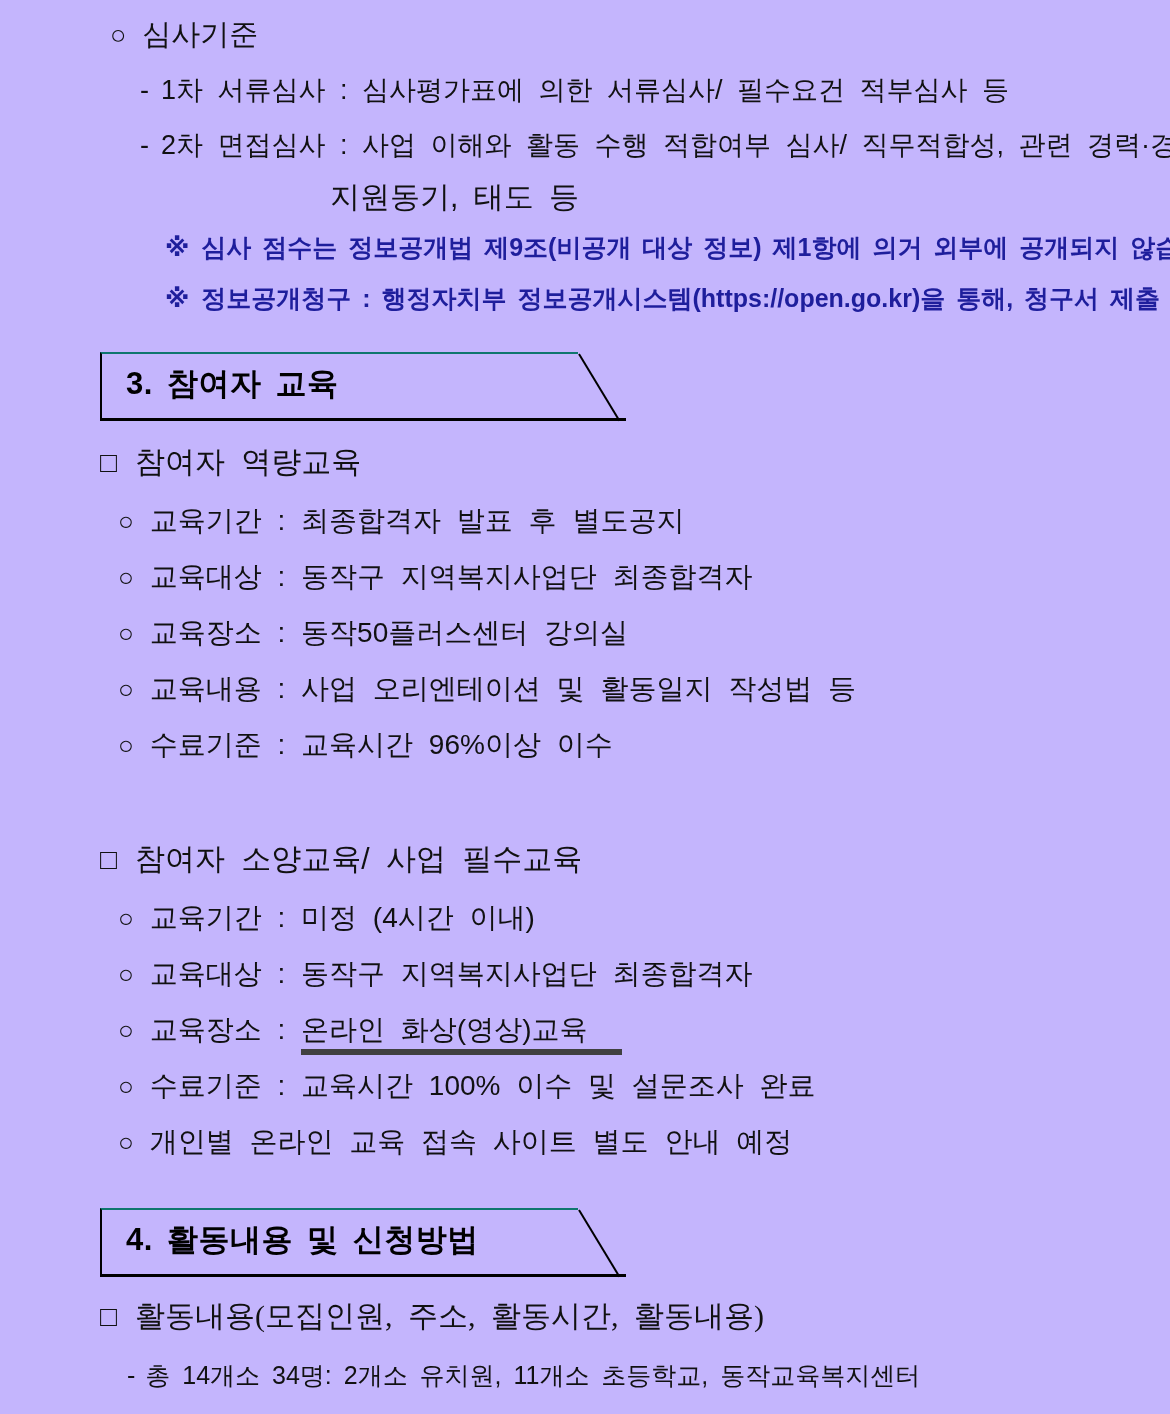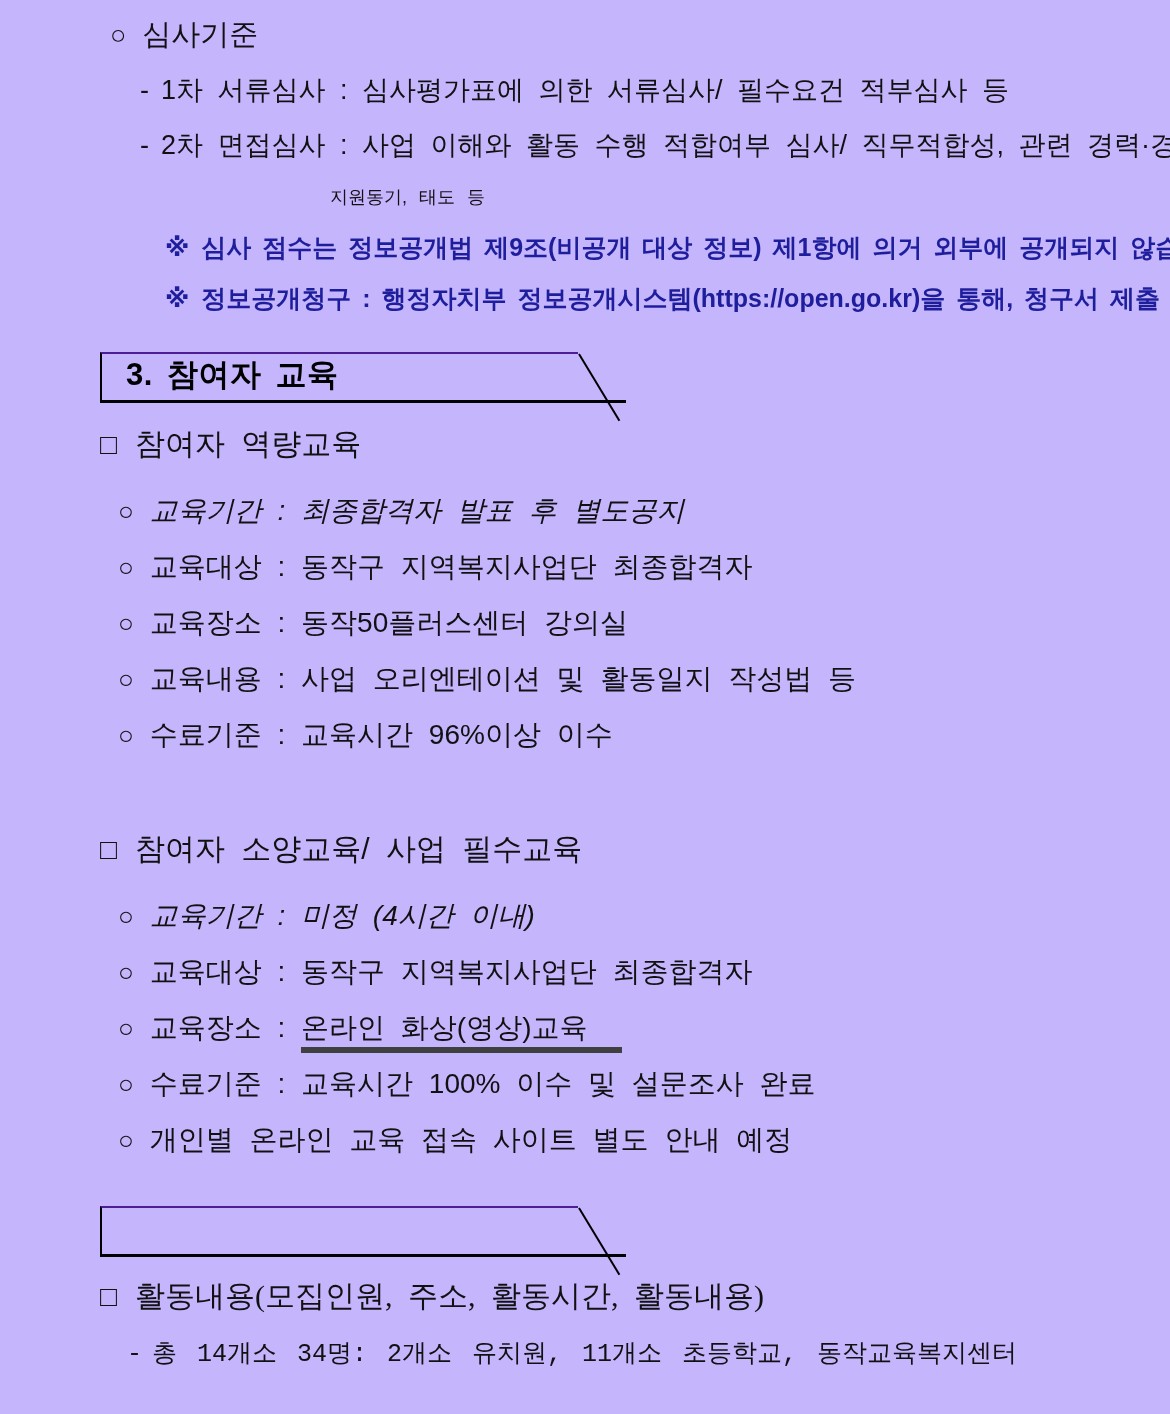--- a/index.html
+++ b/index.html
@@ -21,37 +21,37 @@
     font-size: 29px; line-height: 40px; word-spacing: 7px;
   }
   .criteria-title .bullet { margin-right: 16px; font-size: 27px; }
   .criteria-item {
     margin: 15px 0 0 30px;
     font-size: 27px; line-height: 40px; word-spacing: 7px;
   }
   .criteria-item .dash { margin-right: 12px; }
   .criteria-cont {
     margin: 12px 0 0 220px;
-    font-size: 18px; line-height: 40px; word-spacing: 7px;
+    font-size: 30px; line-height: 40px; word-spacing: 7px;
   }
   .note {
     margin: 12px 0 0 55px;
     color: #1e1e9c;
     font-size: 25px; line-height: 36px; word-spacing: 4px;
     font-weight: 600;
   }
   .note .refmark { margin-right: 12px; }
   .note2 { margin-top: 15px; }
 
   
   .banner {
     position: relative;
     margin-left: -10px;
-    width: 478px; height: 48px;
-    border-top: 2px solid #4c1d95;
+    width: 478px; height: 66px;
+    border-top: 2px solid #0f766e;
     border-left: 2px solid #000;
     display: flex; align-items: center;
     box-sizing: border-box;
   }
   .banner-3 { margin-top: 36px; }
   .banner-4 { margin-top: 46px; }
   .banner-underline {
     position: absolute; left: -2px; bottom: -3px;
     width: 526px; height: 3px; background: #000;
   }
@@ -73,31 +73,31 @@
   }
   .subheader .bullet { margin-right: 18px; font-size: 28px; }
   .subheader-2 { margin-top: 72px; }
   .subheader-4 { margin-top: 20px; font-family: Liberation Serif, serif; }
 
   
   .item {
     margin: 16px 0 0 8px;
     font-size: 28px; line-height: 40px; word-spacing: 8px;
   }
-  .item-first { margin-top: 24px; font-style: italic; }
+  .item-first { margin-top: 16px; }
   .item .bullet { margin-right: 16px; font-size: 26px; }
   .u-line {
     border-bottom: 6px solid #404040;
     padding: 0 34px 4px 0;
   }
 
   
   .dash-line {
     margin: 18px 0 0 17px;
-    font-size: 25px; line-height: 36px; word-spacing: 5px; font-family: Liberation Mono, monospace;
+    font-size: 25px; line-height: 36px; word-spacing: 5px;
   }
   .dash-line .dash { margin-right: 10px; }
 </style>
 </head>
 <body>
 
 <div class="page">
 
   <div class="line criteria-title">
     <span class="bullet">○</span><span>심사기준</span>
@@ -163,20 +163,21 @@
   <div class="line item">
     <span class="bullet">○</span><span>수료기준 : 교육시간 100% 이수 및 설문조사 완료</span>
   </div>
   <div class="line item">
     <span class="bullet">○</span><span>개인별 온라인 교육 접속 사이트 별도 안내 예정</span>
   </div>
 
   <div class="banner banner-4">
     <div class="banner-slant"></div>
     <div class="banner-underline"></div>
+    <span class="banner-text">4. 활동내용 및 신청방법</span>
   </div>
 
   <div class="line subheader subheader-4">
     <span class="bullet">□</span><span>활동내용(모집인원, 주소, 활동시간, 활동내용)</span>
   </div>
 
   <div class="line dash-line">
     <span class="dash">-</span><span>총 14개소 34명: 2개소 유치원, 11개소 초등학교, 동작교육복지센터</span>
   </div>
 

